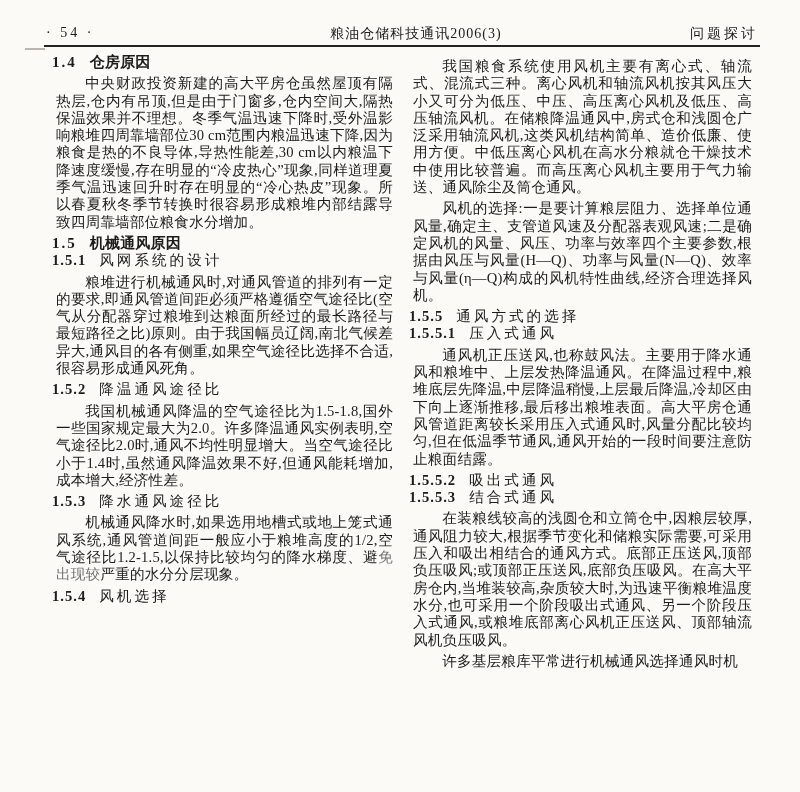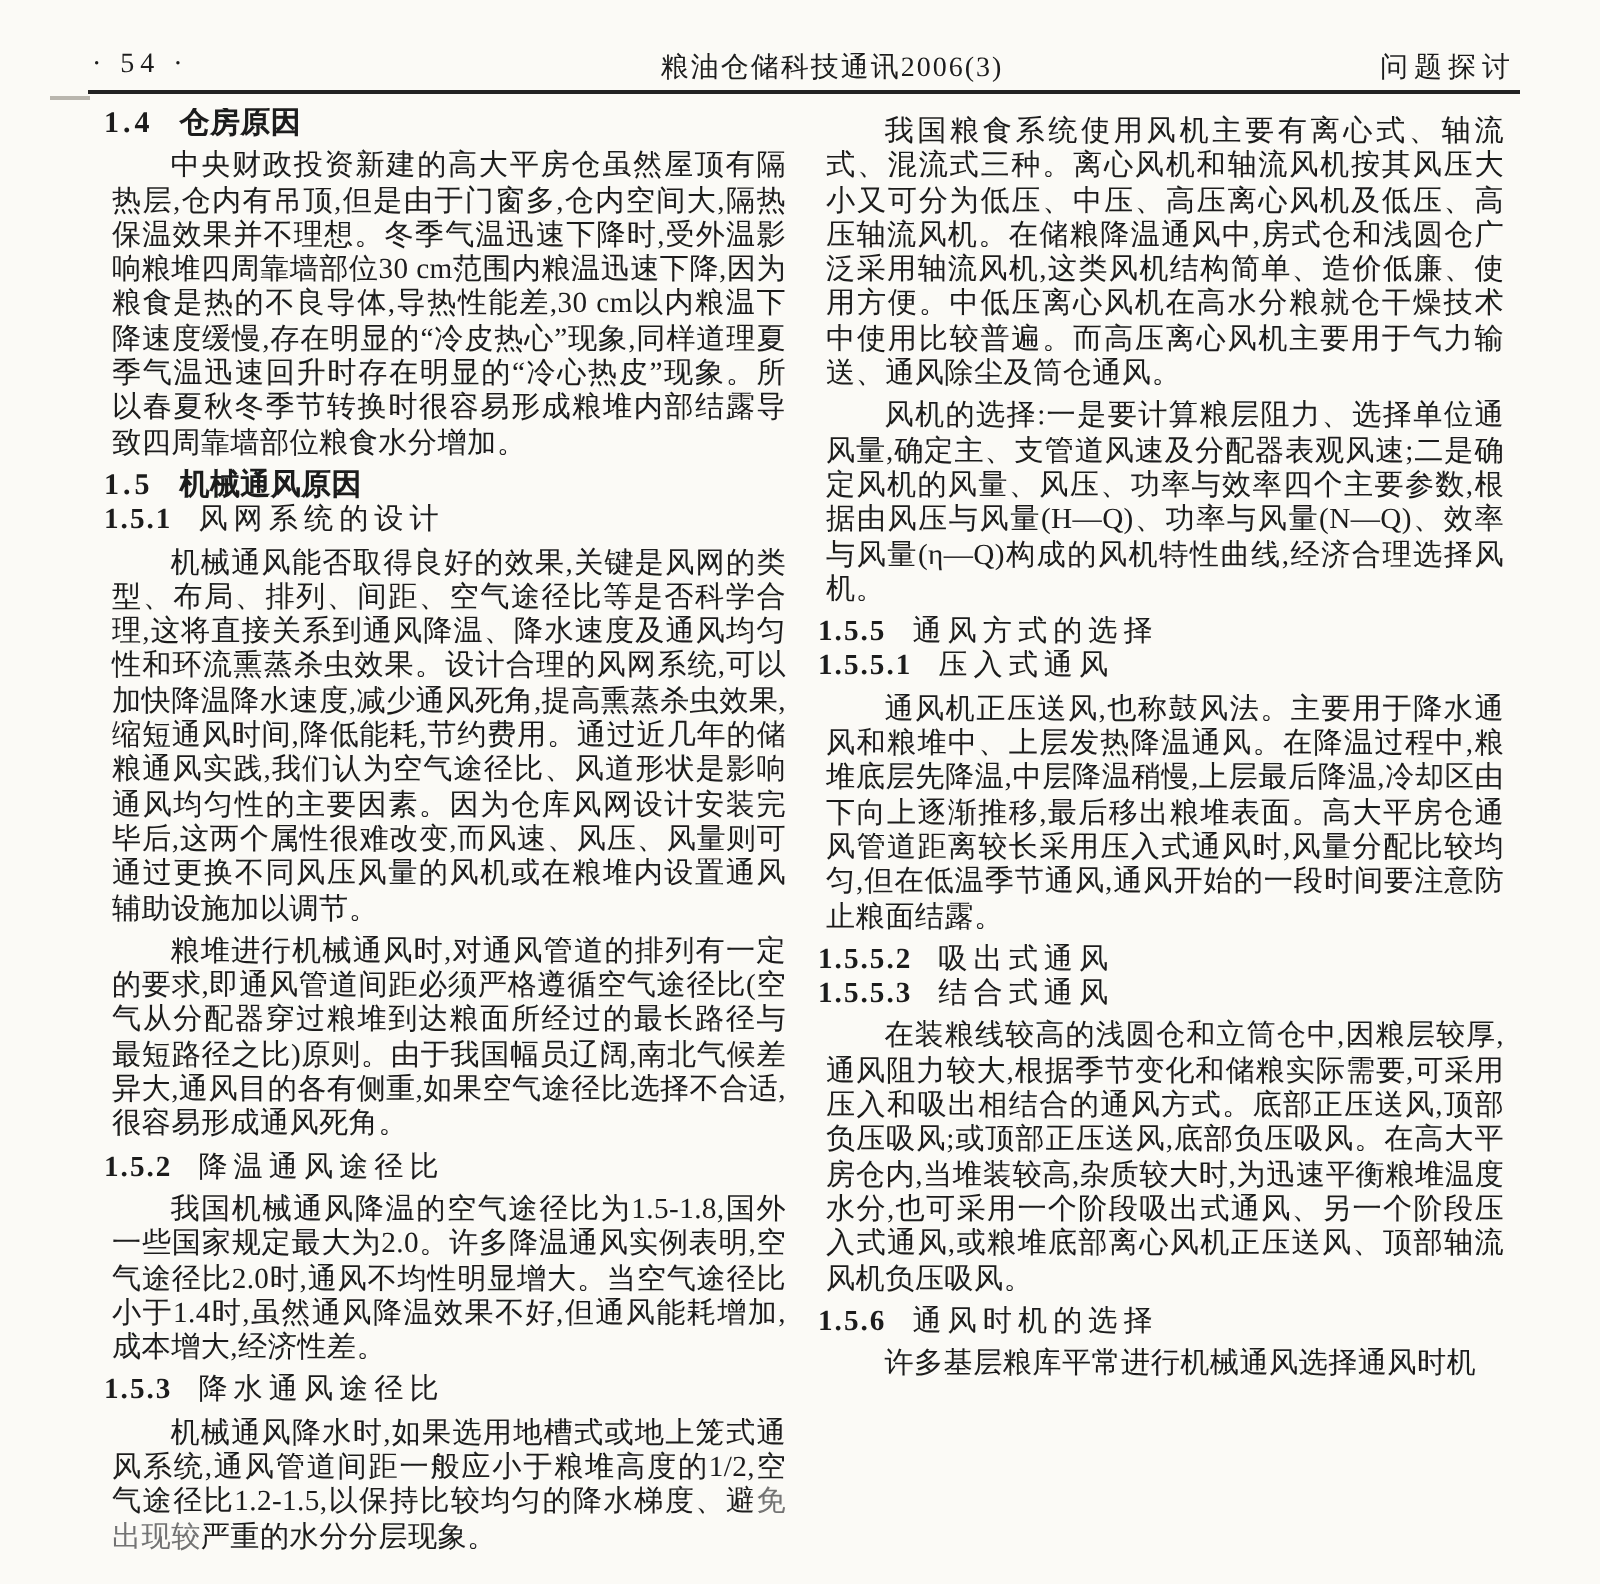--- a/index.html
+++ b/index.html
@@ -48,21 +48,20 @@
   <div class="h2">
     <span class="num">1.4</span><span class="ht">仓房原因</span>
   </div>
   <p class="p">中央财政投资新建的高大平房仓虽然屋顶有隔热层,仓内有吊顶,但是由于门窗多,仓内空间大,隔热保温效果并不理想。冬季气温迅速下降时,受外温影响粮堆四周靠墙部位30 cm范围内粮温迅速下降,因为粮食是热的不良导体,导热性能差,30 cm以内粮温下降速度缓慢,存在明显的“冷皮热心”现象,同样道理夏季气温迅速回升时存在明显的“冷心热皮”现象。所以春夏秋冬季节转换时很容易形成粮堆内部结露导致四周靠墙部位粮食水分增加。</p>
   <div class="h2">
     <span class="num">1.5</span><span class="ht">机械通风原因</span>
   </div>
   <div class="h3">
     <span class="num">1.5.1</span><span class="ht">风网系统的设计</span>
   </div>
-  <p class="p">机械通风能否取得良好的效果,关键是风网的类型、布局、排列、间距、空气途径比等是否科学合理,这将直接关系到通风降温、降水速度及通风均匀性和环流熏蒸杀虫效果。设计合理的风网系统,可以加快降温降水速度,减少通风死角,提高熏蒸杀虫效果,缩短通风时间,降低能耗,节约费用。通过近几年的储粮通风实践,我们认为空气途径比、风道形状是影响通风均匀性的主要因素。因为仓库风网设计安装完毕后,这两个属性很难改变,而风速、风压、风量则可通过更换不同风压风量的风机或在粮堆内设置通风辅助设施加以调节。</p>
   <p class="p">粮堆进行机械通风时,对通风管道的排列有一定的要求,即通风管道间距必须严格遵循空气途径比(空气从分配器穿过粮堆到达粮面所经过的最长路径与最短路径之比)原则。由于我国幅员辽阔,南北气候差异大,通风目的各有侧重,如果空气途径比选择不合适,很容易形成通风死角。</p>
   <div class="h3">
     <span class="num">1.5.2</span><span class="ht">降温通风途径比</span>
   </div>
   <p class="p">我国机械通风降温的空气途径比为1.5-1.8,国外一些国家规定最大为2.0。许多降温通风实例表明,空气途径比2.0时,通风不均性明显增大。当空气途径比小于1.4时,虽然通风降温效果不好,但通风能耗增加,成本增大,经济性差。</p>
   <div class="h3">
     <span class="num">1.5.3</span><span class="ht">降水通风途径比</span>
   </div>
   <p class="p"><span>机械通风降水时,如果选用地槽式或地上笼式通风系统,通风管道间距一般应小于粮堆高度的1/2,空气途径比1.2-1.5,以保持比较均匀的降水梯度、避</span><span class="stamp-tint">免出现较</span><span>严重的水分分层现象。</span></p>
   <div class="h3">
@@ -80,17 +79,14 @@
     <span class="num">1.5.5.1</span><span class="ht">压入式通风</span>
   </div>
   <p class="p">通风机正压送风,也称鼓风法。主要用于降水通风和粮堆中、上层发热降温通风。在降温过程中,粮堆底层先降温,中层降温稍慢,上层最后降温,冷却区由下向上逐渐推移,最后移出粮堆表面。高大平房仓通风管道距离较长采用压入式通风时,风量分配比较均匀,但在低温季节通风,通风开始的一段时间要注意防止粮面结露。</p>
   <div class="h4">
     <span class="num">1.5.5.2</span><span class="ht">吸出式通风</span>
   </div>
   <div class="h4">
     <span class="num">1.5.5.3</span><span class="ht">结合式通风</span>
   </div>
   <p class="p">在装粮线较高的浅圆仓和立筒仓中,因粮层较厚,通风阻力较大,根据季节变化和储粮实际需要,可采用压入和吸出相结合的通风方式。底部正压送风,顶部负压吸风;或顶部正压送风,底部负压吸风。在高大平房仓内,当堆装较高,杂质较大时,为迅速平衡粮堆温度水分,也可采用一个阶段吸出式通风、另一个阶段压入式通风,或粮堆底部离心风机正压送风、顶部轴流风机负压吸风。</p>
-  <div class="h3">
-    <span class="num">1.5.6</span><span class="ht">通风时机的选择</span>
-  </div>
   <p class="p">许多基层粮库平常进行机械通风选择通风时机</p>
 </div>
 
 </body></html>

